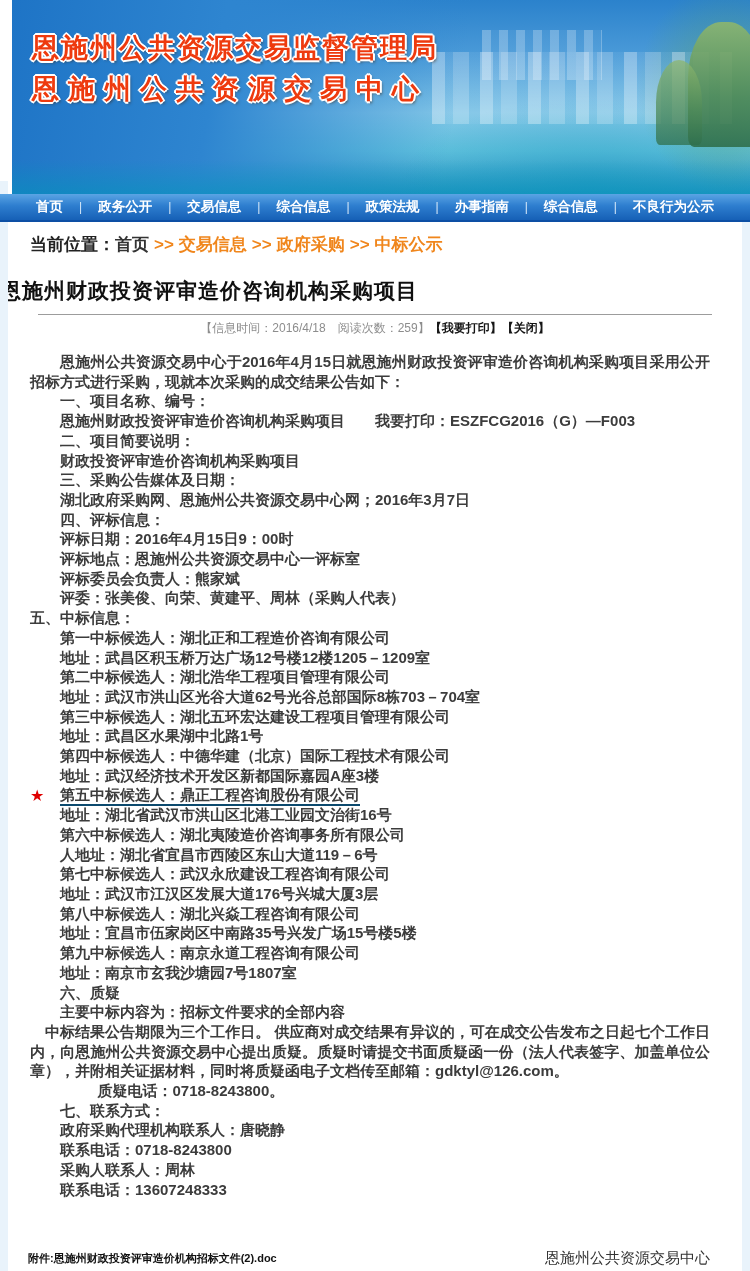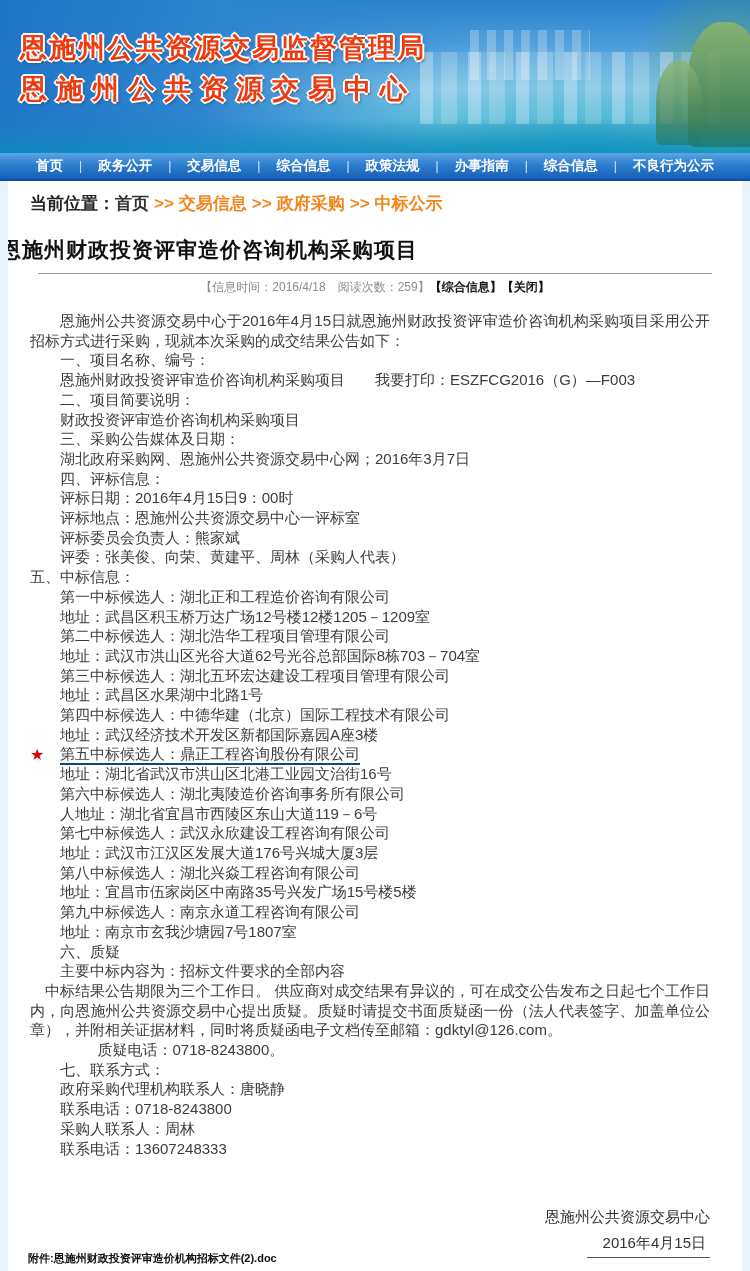--- a/index.html
+++ b/index.html
@@ -3,26 +3,27 @@
 <meta charset="utf-8">
 <style>
   html,body{margin:0;padding:0;}
   body{font-family:"Liberation Sans","DejaVu Sans",sans-serif;background:#fff;}
   .page{position:relative;width:750px;height:1271px;margin:0 auto;background:#fff;overflow:hidden;}
   .page .edge{position:absolute;top:181px;bottom:0;width:8px;background:#e9f3fb;z-index:0;}
   .edge.left{left:0;}
   .edge.right{right:0;}
 
   
-  .header{position:relative;height:153px;overflow:hidden;
+  .header{position:relative;height:194px;overflow:hidden;
     background:
       radial-gradient(ellipse 130px 150px at 97% 45%, rgba(90,160,110,.65), rgba(90,160,110,0) 70%),
       radial-gradient(ellipse 260px 120px at 78% 95%, rgba(20,150,190,.45), rgba(20,150,190,0) 72%),
       linear-gradient(100deg, #1e74c6 0%, #2e85d0 28%, rgba(70,160,215,0) 60%),
       linear-gradient(180deg, #2b82cc 0%, #4a9ad8 28%, #82c6e7 58%, #5fc0dc 78%, #2f93c4 100%);
+    margin-left: 12px;
   }
   .buildings{position:absolute;left:420px;top:52px;width:300px;height:72px;opacity:.75;
     background:repeating-linear-gradient(90deg,
       rgba(255,255,255,.45) 0 13px, rgba(200,230,248,.18) 13px 21px,
       rgba(255,255,255,.32) 21px 37px, rgba(170,215,240,.15) 37px 48px);}
   .buildings2{position:absolute;left:470px;top:30px;width:120px;height:50px;opacity:.55;
     background:repeating-linear-gradient(90deg, rgba(255,255,255,.5) 0 9px, rgba(255,255,255,.1) 9px 17px);}
   .karst{position:absolute;right:-12px;top:22px;width:74px;height:125px;opacity:.9;
     background:linear-gradient(180deg,#8db66e 0%,#4e8a58 60%,#2f6f4c 100%);border-radius:45% 45% 8% 8%;}
   .karst.k2{right:48px;top:60px;width:46px;height:85px;opacity:.75;border-radius:50% 50% 8% 8%;}
@@ -51,21 +52,21 @@
 
   
   .article-title{margin-top:21px;font-size:21px;font-weight:bold;color:#101010;letter-spacing:1px;}
   .rule{border:none;border-top:1px solid #9c9c9c;margin:9px 38px 0 38px;}
   .meta{text-align:center;font-size:12px;margin-top:5px;white-space:nowrap;}
   .meta .time{color:#8d8d8d;margin-top:48px;}
   .meta .btn{color:#151515;font-weight:bold;cursor:pointer;}
 
   
   .content{position:relative;z-index:1;padding:15px 40px 0 30px;font-size:15px;color:#3c3c3c;}
-  .line{margin:0;line-height:19.7px;position:relative;text-align:justify;}
+  .line{margin:0;line-height:19.7px;position:relative;text-align:justify;font-weight:bold;}
   .i0{text-indent:0;}
   .i1{text-indent:1em;}
   .i2{text-indent:2em;}
   .i4{text-indent:4.5em;}
   .star{position:absolute;left:0;top:1px;color:#e00000;font-size:16px;text-indent:0;line-height:19.7px;}
   .redline{border-bottom:2px solid #0c4a6e;padding-bottom:1px;}
 
   
   .sign{text-align:right;padding-right:40px;margin-top:46px;font-size:15px;color:#333;line-height:26px;}
   .sign .date{display:inline-block;border-bottom:1px solid #555;padding:0 4px 1px 16px;}
@@ -108,21 +109,21 @@
       <a class="nav-link">不良行为公示</a>
     </div>
 
   <div class="crumbs">
     <span>当前位置：</span><span class="bc-links"><a class="bc-home">首页</a><span class="bc-sep">&gt;&gt;</span><a class="bc-link">交易信息</a><span class="bc-sep">&gt;&gt;</span><a class="bc-link">政府采购</a><span class="bc-sep">&gt;&gt;</span><a class="bc-link">中标公示</a></span>
   </div>
 
   <div class="article-title">恩施州财政投资评审造价咨询机构采购项目</div>
   <hr class="rule">
   <div class="meta">
-    <span class="time">【信息时间：2016/4/18　阅读次数：259】</span><span class="btn">【综合信息】</span><span class="btn">【关闭】</span>
+    <span class="time">【信息时间：2016/4/18　阅读次数：259】</span><span class="btn">【我要打印】</span><span class="btn">【关闭】</span>
   </div>
 
   <div class="content">
       <p class="line i2">恩施州公共资源交易中心于2016年4月15日就恩施州财政投资评审造价咨询机构采购项目采用公开招标方式进行采购，现就本次采购的成交结果公告如下：</p>
       <p class="line i2">一、项目名称、编号：</p>
       <p class="line i2">恩施州财政投资评审造价咨询机构采购项目　　我要打印：ESZFCG2016（G）—F003</p>
       <p class="line i2">二、项目简要说明：</p>
       <p class="line i2">财政投资评审造价咨询机构采购项目</p>
       <p class="line i2">三、采购公告媒体及日期：</p>
       <p class="line i2">湖北政府采购网、恩施州公共资源交易中心网；2016年3月7日</p>

